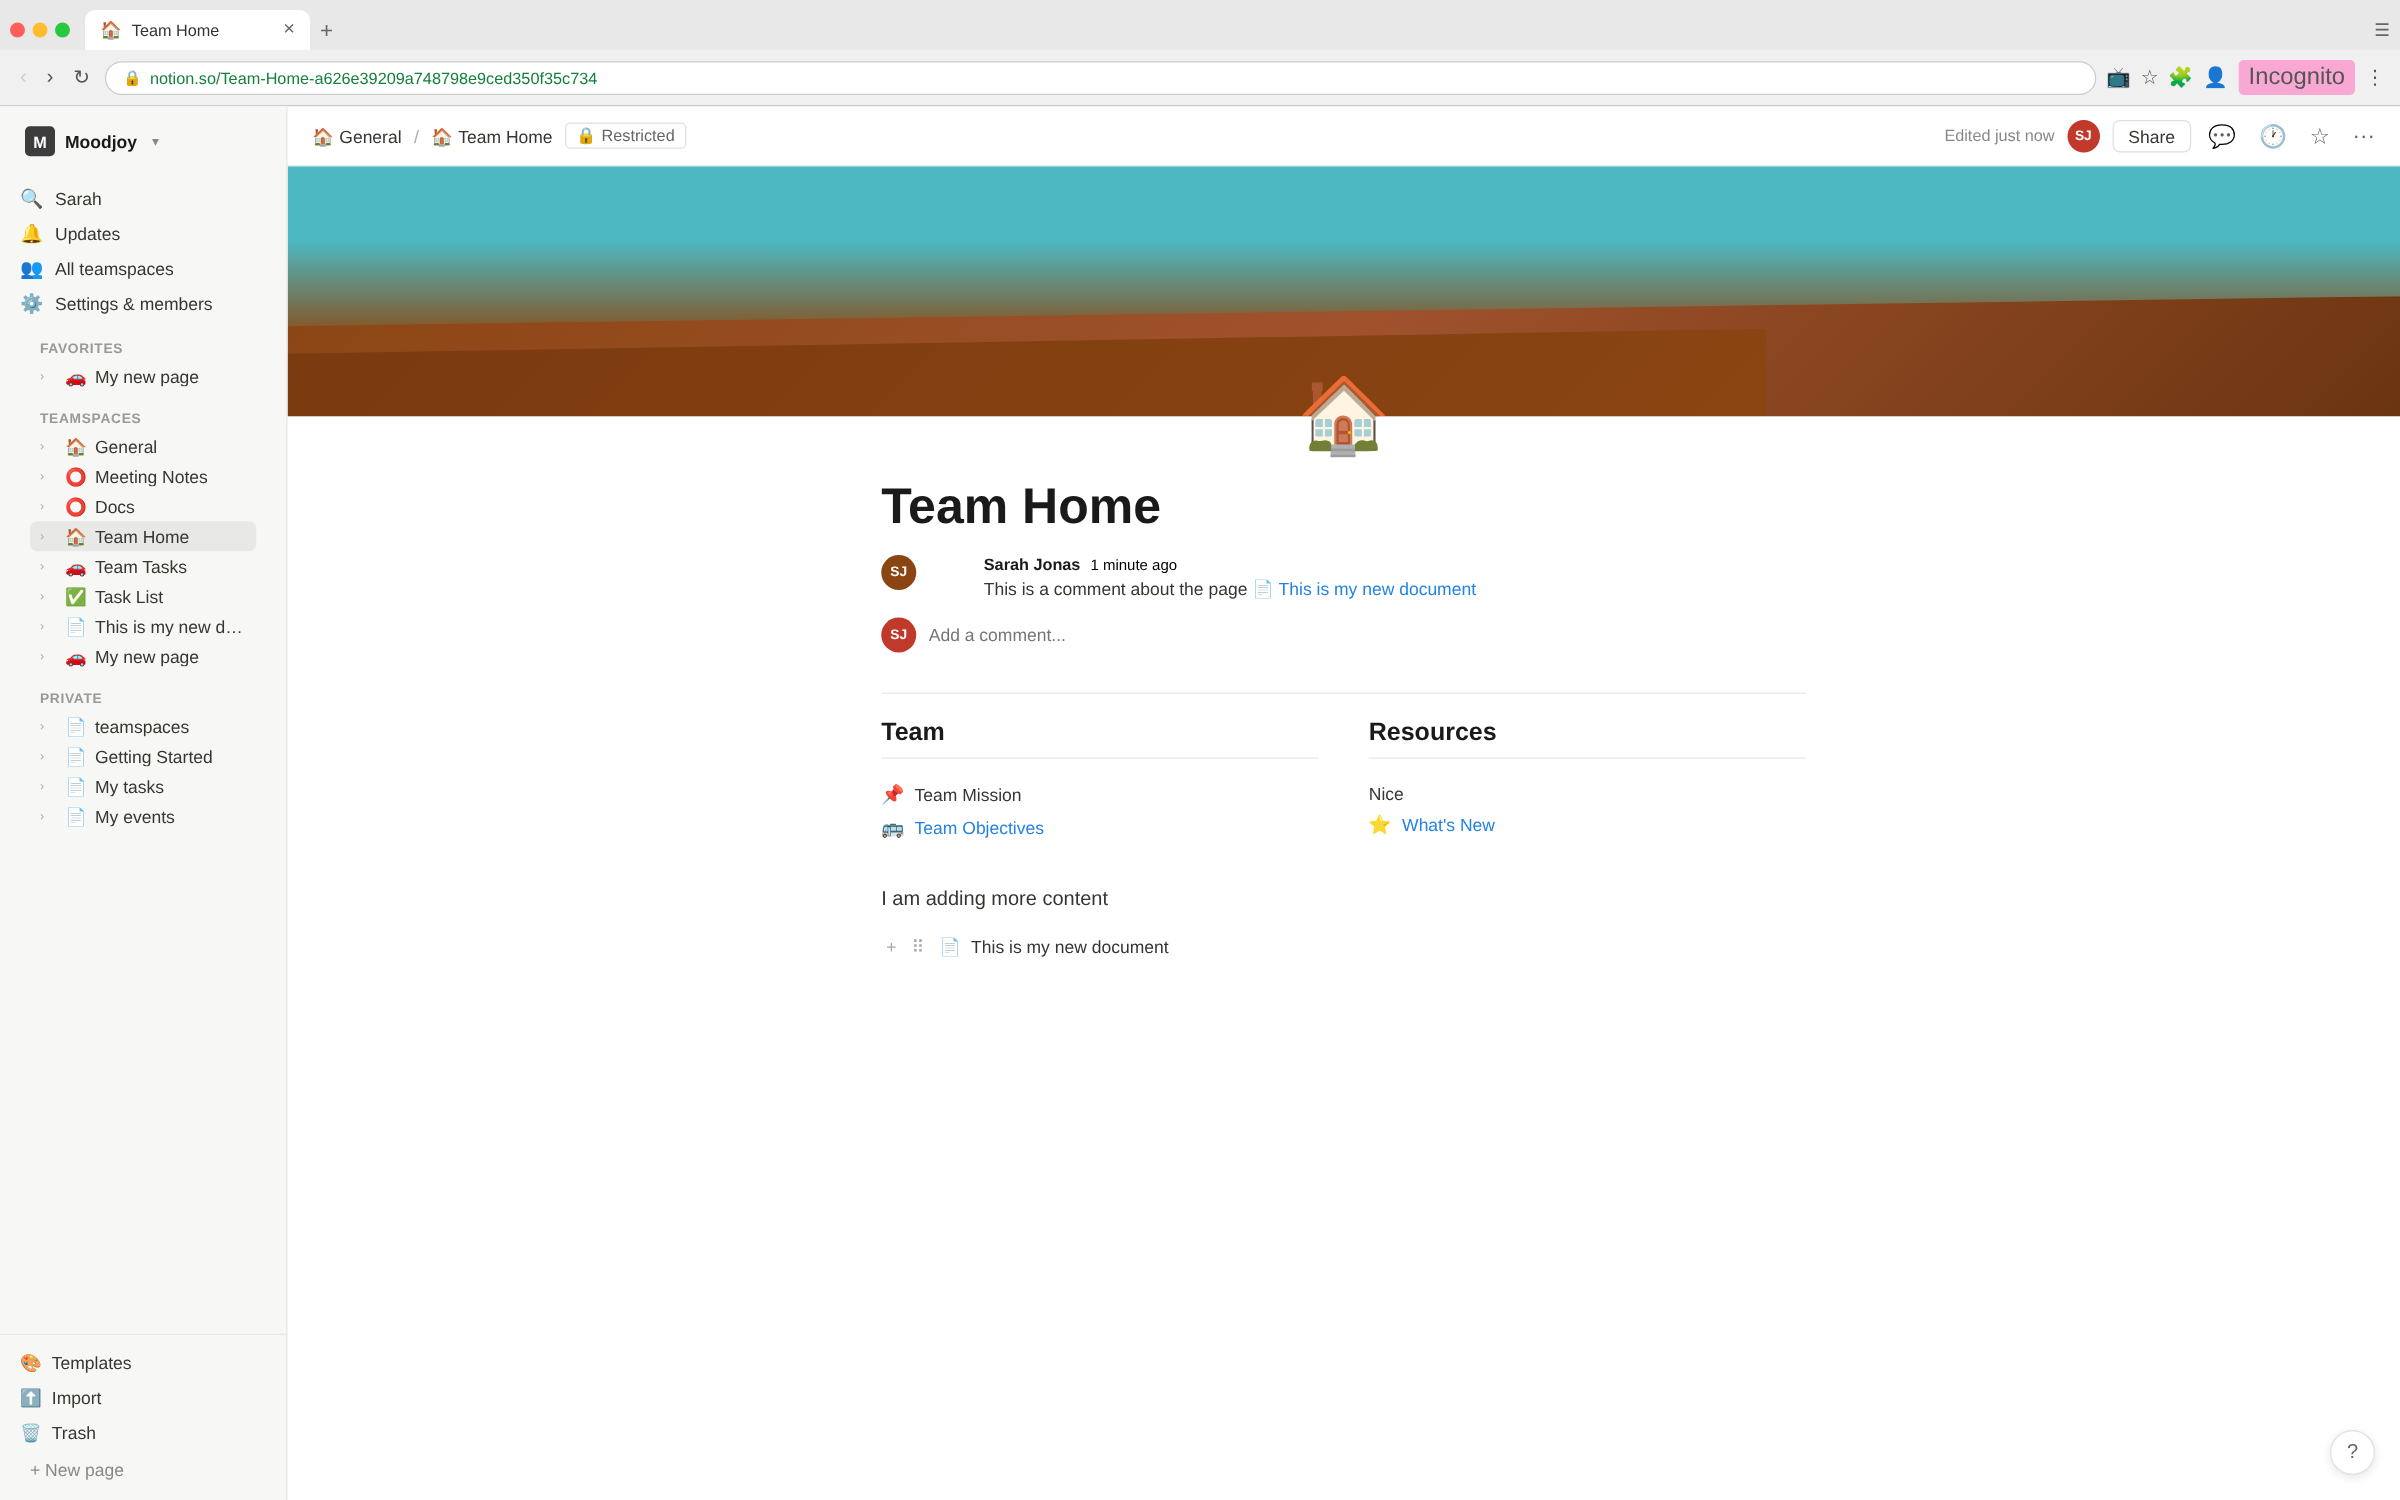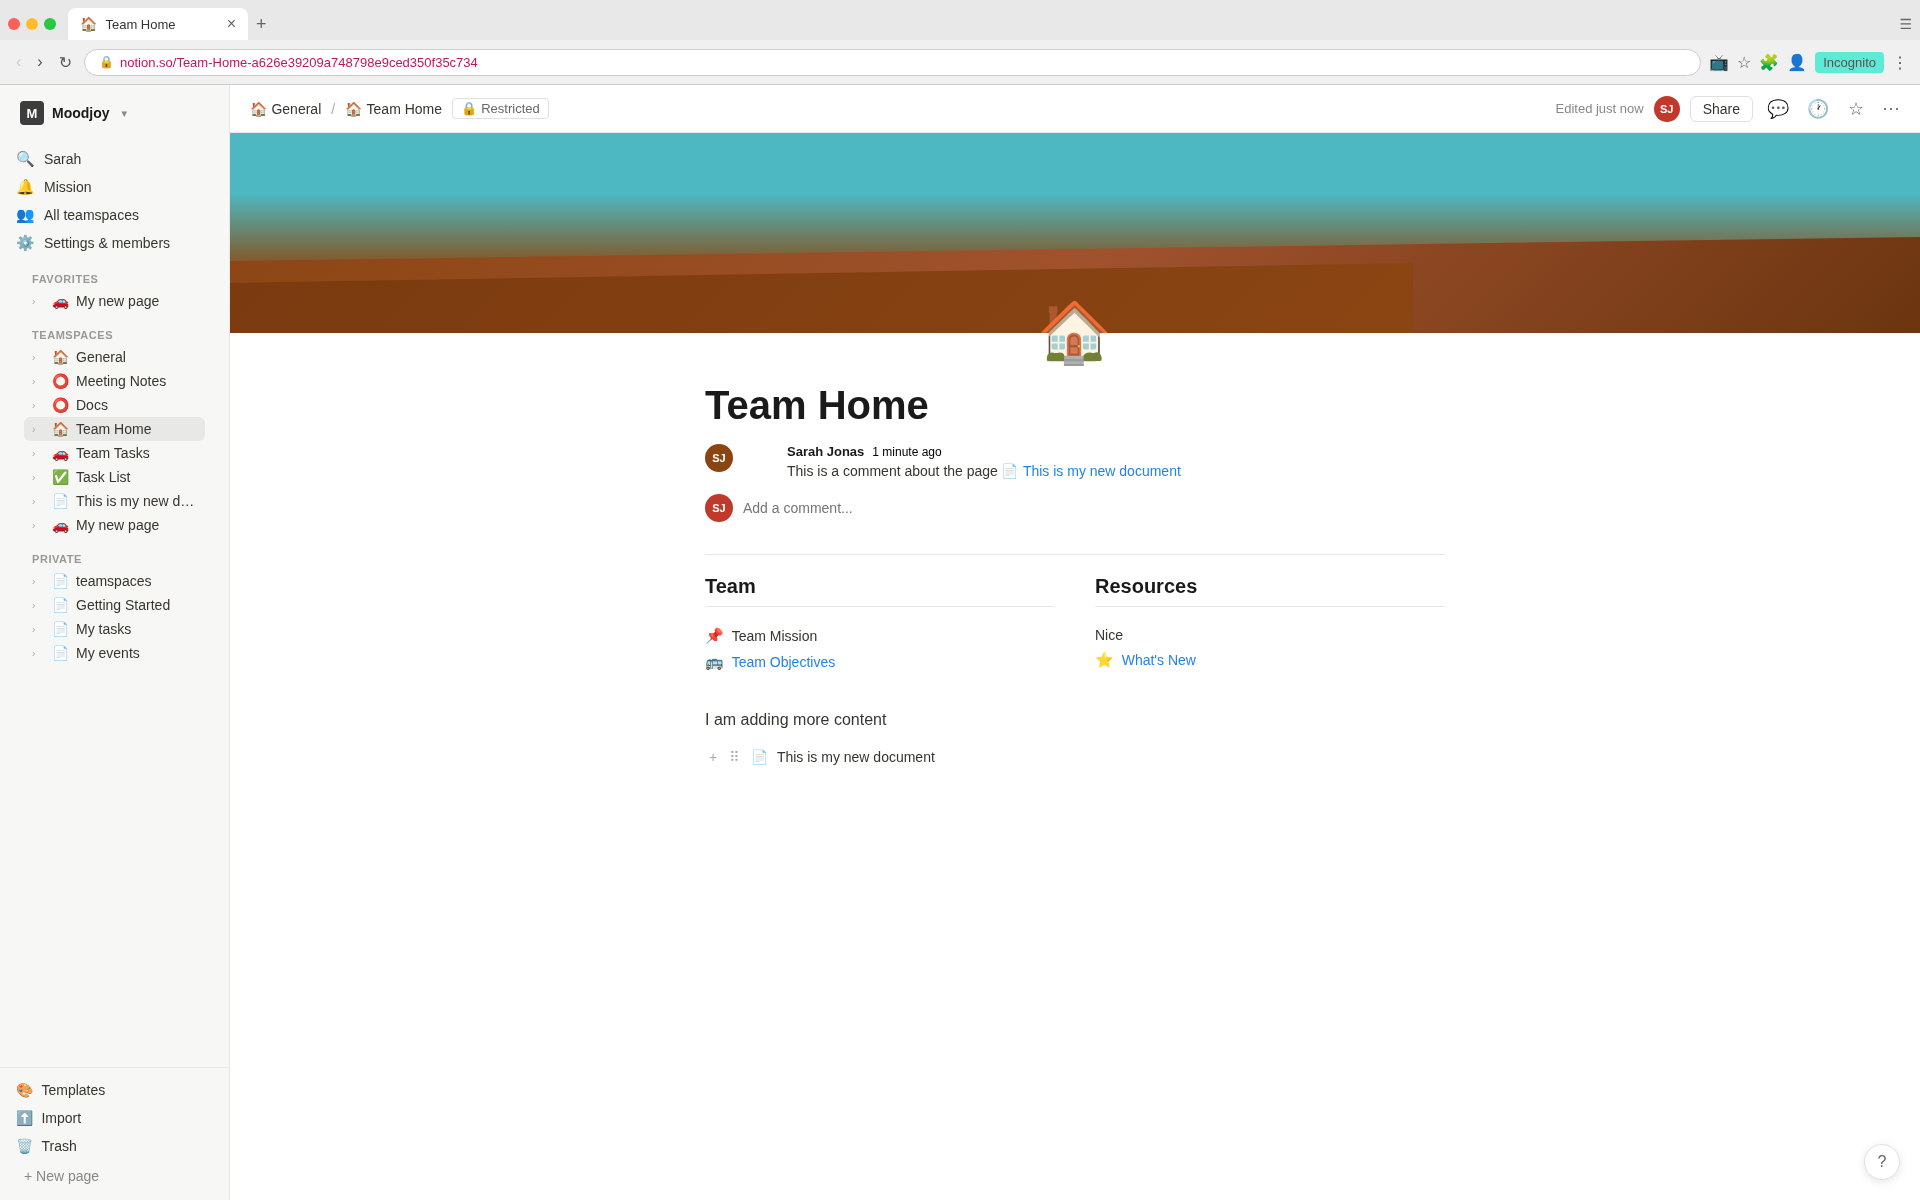--- a/index.html
+++ b/index.html
@@ -19,21 +19,21 @@
     .wc-min { background: #ffbd2e; }
     .wc-max { background: #28c840; }
     .tab-bar-left { display: flex; align-items: center; }
     .tab-bar-right { margin-left: auto; display: flex; align-items: center; gap: 8px; color: #666; }
 
     .address-bar { display: flex; align-items: center; padding: 6px 12px; gap: 8px; background: #f0f0f0; height: 44px; }
     .nav-btn { background: none; border: none; font-size: 16px; color: #555; cursor: pointer; padding: 4px; }
     .nav-btn:disabled { color: #ccc; }
     .url-bar { flex: 1; background: #fff; border: 1px solid #ccc; border-radius: 20px; padding: 5px 14px; font-size: 13px; color: #333; display: flex; align-items: center; gap: 6px; }
     .url-lock { color: #555; font-size: 12px; }
-    .url-text { color: #be185d; font-size: 13px; }
+    .url-text { color: #15803d; font-size: 13px; }
     .browser-actions { display: flex; gap: 8px; align-items: center; color: #555; }
     .br-icon { font-size: 16px; cursor: pointer; }
 
     
     .app { display: flex; flex: 1; overflow: hidden; }
 
     
     .sidebar { width: 230px; background: #f7f7f5; border-right: 1px solid #e8e8e8; display: flex; flex-direction: column; overflow-y: auto; flex-shrink: 0; }
     .sidebar-top { padding: 10px 12px; }
     .workspace-header { display: flex; align-items: center; gap: 8px; padding: 6px 8px; border-radius: 6px; cursor: pointer; }
@@ -154,21 +154,21 @@
     <button class="nav-btn">↻</button>
     <div class="url-bar">
       <span class="url-lock">🔒</span>
       <span class="url-text">notion.so/Team-Home-a626e39209a748798e9ced350f35c734</span>
     </div>
     <div class="browser-actions">
       <span class="br-icon">📺</span>
       <span class="br-icon">☆</span>
       <span class="br-icon">🧩</span>
       <span class="br-icon">👤</span>
-      <span style="font-size:13px; background:#5eead4; padding:3px 8px; border-radius:4px; cursor:pointer;">Incognito</span>
+      <span style="font-size:19px; background:#f9a8d4; padding:3px 8px; border-radius:4px; cursor:pointer;">Incognito</span>
       <span class="br-icon">⋮</span>
     </div>
   </div>
 </div>
 
 <div class="app">
 
   <div class="sidebar">
     <div class="sidebar-top">
       <div class="workspace-header">
@@ -180,21 +180,21 @@
       </div>
     </div>
 
     <div class="sidebar-nav">
       <div class="sidebar-nav-item">
         <span class="nav-icon">🔍</span>
         <span>Sarah</span>
       </div>
       <div class="sidebar-nav-item">
         <span class="nav-icon">🔔</span>
-        <span>Mission</span>
+        <span>Updates</span>
       </div>
       <div class="sidebar-nav-item">
         <span class="nav-icon">👥</span>
         <span>All teamspaces</span>
       </div>
       <div class="sidebar-nav-item">
         <span class="nav-icon">⚙️</span>
         <span>Settings &amp; members</span>
       </div>
     </div>

